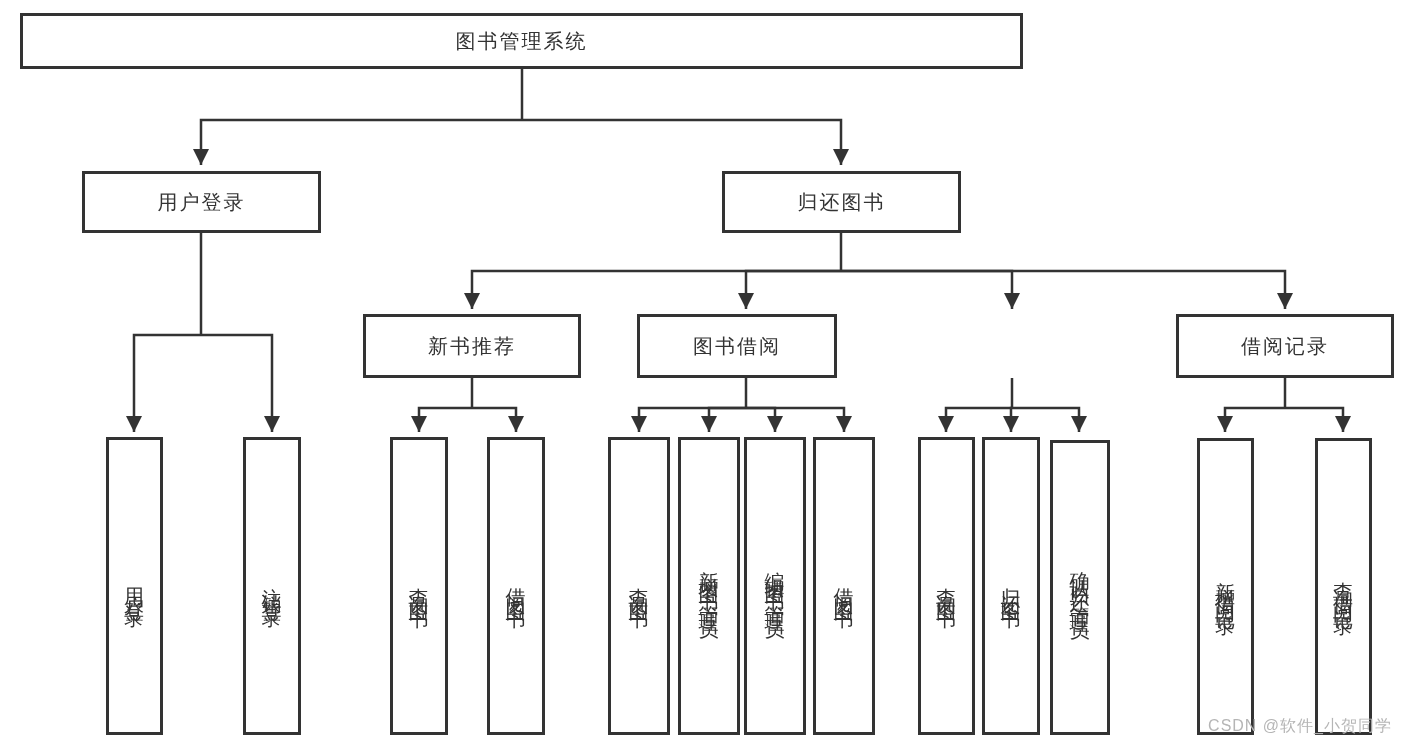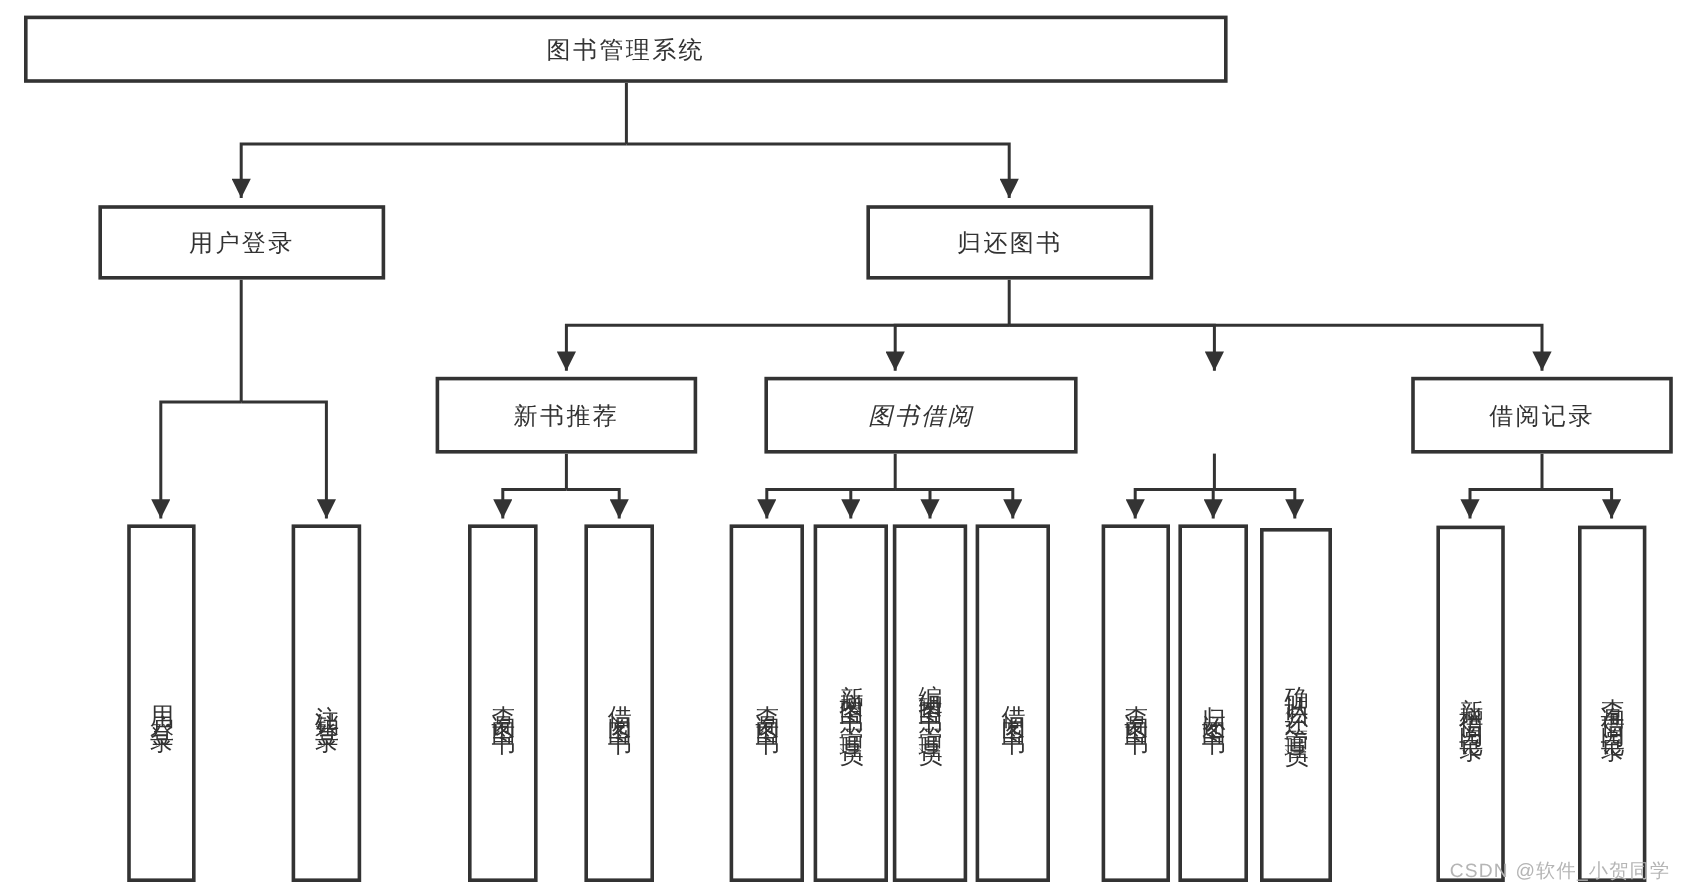--- a/index.html
+++ b/index.html
@@ -110,21 +110,21 @@
       <path d="M1285,408 H1343 V432" marker-end="url(#ah)"></path>
     </g>
   </svg>
 
   <div class="node" style="left:20px; top:13px; width:1003px; height:56px;">图书管理系统</div>
 
   <div class="node" style="left:82px; top:171px; width:239px; height:62px;">用户登录</div>
   <div class="node" style="left:722px; top:171px; width:239px; height:62px;">归还图书</div>
 
   <div class="node" style="left:363px; top:314px; width:218px; height:64px;text-align:center;">新书推荐</div>
-  <div class="node" style="left:637px; top:314px; width:261px; height:64px;font-style:italic;">图书借阅</div>
+  <div class="node" style="left:637px; top:314px; width:200px; height:64px;">图书借阅</div>
   <div class="node" style="left:1176px; top:314px; width:218px; height:64px;">借阅记录</div>
 
   <div class="vnode" style="left:106px; top:437px; width:57px; height:298px;">用户登录</div>
   <div class="vnode" style="left:243px; top:437px; width:58px; height:298px;">注销登录</div>
 
   <div class="vnode" style="left:390px; top:437px; width:58px; height:298px;">查询图书</div>
   <div class="vnode" style="left:487px; top:437px; width:58px; height:298px;">借阅图书</div>
 
   <div class="vnode" style="left:608px; top:437px; width:62px; height:298px;">查询图书</div>
   <div class="vnode" style="left:678px; top:437px; width:62px; height:298px;">新增图书（管理员）</div>

